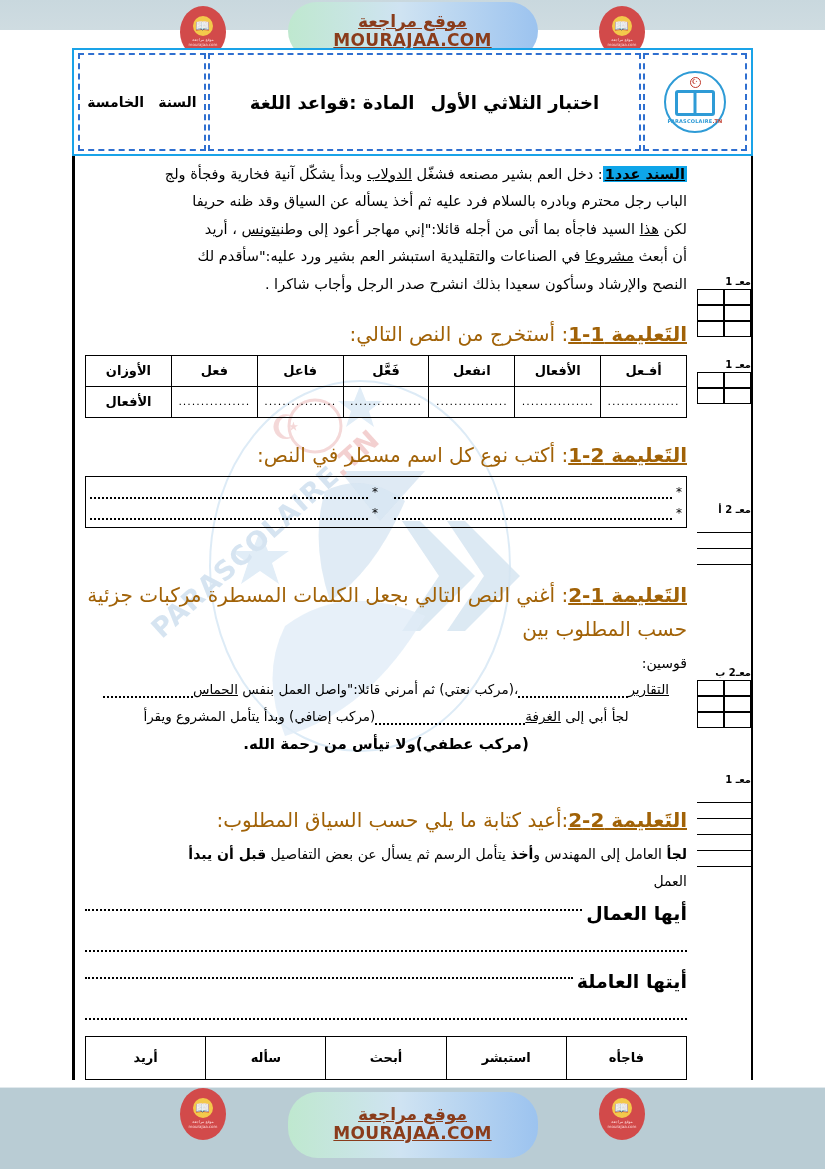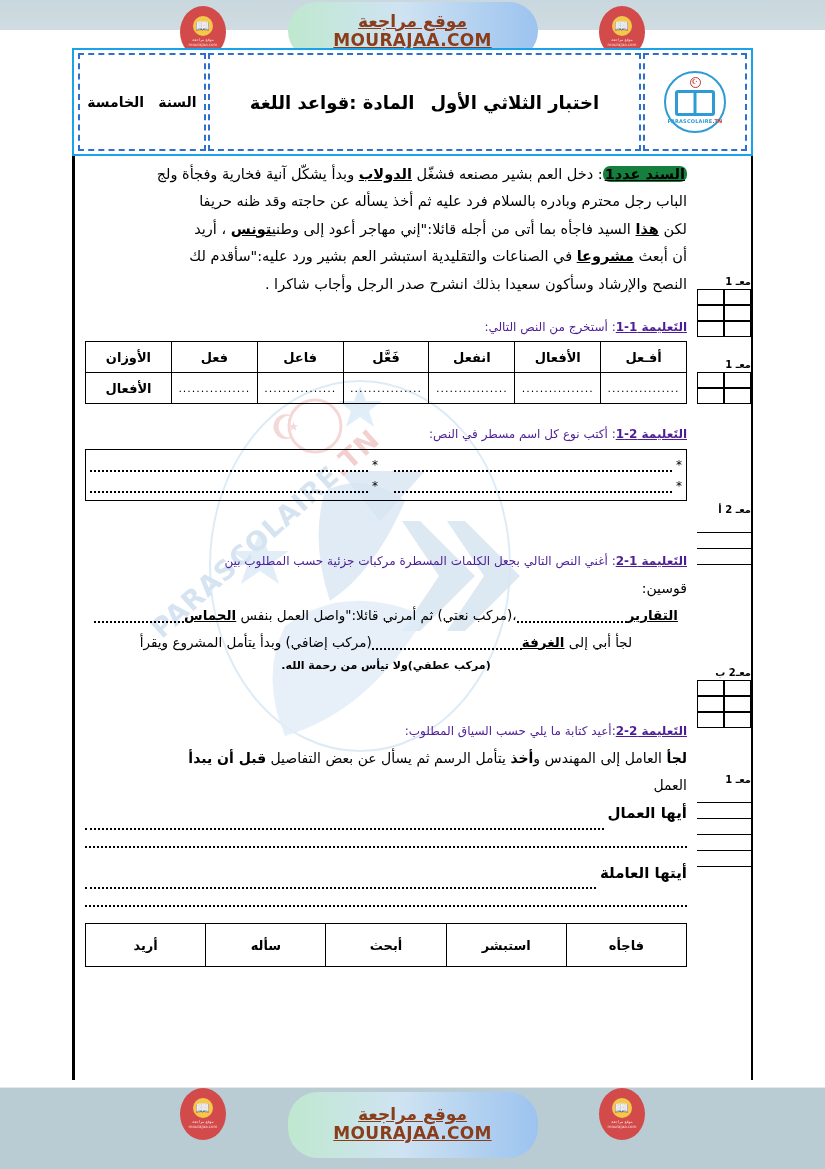--- a/index.html
+++ b/index.html
@@ -125,29 +125,28 @@
   }
   .wm-diag i{color:#f2c8c8;font-style:normal;}
 
   
   .content-inner{position:relative;z-index:1;}
   .para{
     font-size:14.5px;line-height:1.75;color:#000;text-align:justify;
     margin:0 0 2px 0;
   }
   .tag-sanad{
-    background:#15803d;font-weight:bold;text-decoration:underline;
+    background:#0ea5e9;font-weight:bold;text-decoration:underline;
     padding:0 2px;
-    border-radius:7px;
   }
   .b{font-weight:bold;}
-  .bu{font-weight:bold;text-decoration:underline;}
+  .bu{font-weight:normal;text-decoration:underline;}
 
   .instr{
-    font-size:12px;line-height:1.7;color:#4c1d95;margin:20px 0 4px 0;text-align:right;
+    font-size:20px;line-height:1.7;color:#a16207;margin:20px 0 4px 0;text-align:right;
   }
   .instr .lbl{font-weight:bold;text-decoration:underline;}
   .instr-c{text-align:center;}
 
   
   table.grid{
     width:100%;border-collapse:collapse;margin:2px 0 6px 0;
     table-layout:fixed;
   }
   table.grid td{
@@ -158,21 +157,21 @@
   table.grid td.dots{font-weight:normal;letter-spacing:1px;font-size:11px;}
 
   
   .ans-box{border:1.5px solid #000;border-right:none;border-left:none;padding:4px 0;margin:2px 0 8px 0;}
   .ans-box.bordered{border:1.5px solid #000;}
   .star-row{display:flex;flex-direction:row;gap:16px;padding:3px 4px;}
   .star-cell{flex:1;display:flex;flex-direction:row;align-items:flex-end;gap:4px;font-size:13px;}
   .star{font-size:12px;}
   .dotline{flex:1;border-bottom:2.5px dotted #000;height:13px;}
 
-  .fill-line{display:flex;flex-direction:row;align-items:flex-end;gap:4px;font-size:15px;line-height:2.1;}
+  .fill-line{display:flex;flex-direction:row;align-items:flex-start;gap:4px;font-size:19px;line-height:2.1;}
   .fill-line .dotline{height:15px;}
 
   .plain-dots{border-bottom:2.5px dotted #000;height:0;margin:16px 0 0 0;}
 
   .subline{font-size:14px;line-height:1.9;color:#000;}
 
   
   .mk-group{box-sizing:border-box;}
   .mk-label{
     text-align:right;padding:2px 0;color:#000;
@@ -311,21 +310,21 @@
           <path d="M300 150 l55 55 l-55 55 l-18 0 l37 -55 l-37 -55 z" fill="#cfe0ef" opacity=".85"></path>
           <path d="M120 255 q60 -45 140 -10 q-55 95 -140 120 q-25 -60 0 -110 z" fill="#dceaf6" opacity=".8"></path>
         </svg>
         <div class="wm-diag">PARASCOLAIRE<i>.TN</i></div>
       </div>
 
       <div class="content-inner">
 
         <div>
           <p class="para"><span class="tag-sanad">السند عدد1</span><span>: دخل العم بشير  مصنعه فشغّل <b class="bu">الدولاب</b> وبدأ يشكّل آنية فخارية وفجأة ولج</span></p>
-          <p class="para">الباب رجل محترم وبادره بالسلام فرد عليه ثم أخذ يسأله عن حاجته وقد ظنه حريفا</p>
+          <p class="para">الباب رجل محترم وبادره بالسلام فرد عليه ثم أخذ يسأله عن السياق وقد ظنه حريفا</p>
           <p class="para">لكن <b class="bu">هذا</b> السيد فاجأه بما أتى من أجله قائلا:"إني مهاجر أعود إلى وطني<b class="bu">تونس</b> ، أريد</p>
           <p class="para">أن أبعث <b class="bu">مشروعا</b> في الصناعات والتقليدية استبشر العم بشير ورد عليه:"سأقدم لك</p>
           <p class="para">النصح والإرشاد وسأكون سعيدا بذلك انشرح صدر الرجل وأجاب شاكرا .</p>
         </div>
 
         <div class="instr">
           <span class="lbl">التَعليمة 1-1</span><span>: أستخرج من النص التالي:</span>
         </div>
 
         <table class="grid">
@@ -386,21 +385,21 @@
         <div class="subline">قوسين:</div>
 
         <div class="instr-c" style="font-size:13.5px;line-height:2.0">
           <span class="bu">التقارير</span><span class="dotline" style="display:inline-block;width:110px;vertical-align:middle"></span><span>،(مركب نعتي) ثم أمرني قائلا:"واصل العمل بنفس </span><span class="bu">الحماس</span><span class="dotline" style="display:inline-block;width:90px;vertical-align:middle"></span>
         </div>
 
         <div class="instr-c" style="font-size:13.5px;line-height:2.0">
           <span>لجأ أبي إلى </span><span class="bu">الغرفة</span><span class="dotline" style="display:inline-block;width:150px;vertical-align:middle"></span><span>(مركب إضافي) وبدأ يتأمل المشروع ويقرأ</span>
         </div>
 
-        <div class="instr-c" style="font-size:11px;line-height:1.9">
+        <div class="instr-c" style="font-size:15px;line-height:1.9">
           <span class="b">(مركب عطفي)ولا تيأس من رحمة الله.</span>
         </div>
 
         <div style="height:24px"></div>
 
         <div class="instr">
           <span class="lbl">التَعليمة 2-2</span><span>:أعيد كتابة ما يلي حسب السياق المطلوب:</span>
         </div>
 
         <div class="subline" style="text-align:right"><b class="b">لجأ</b> العامل إلى المهندس و<b class="b">أخذ</b> يتأمل الرسم ثم يسأل عن بعض التفاصيل <b class="b">قبل أن يبدأ</b></div>

